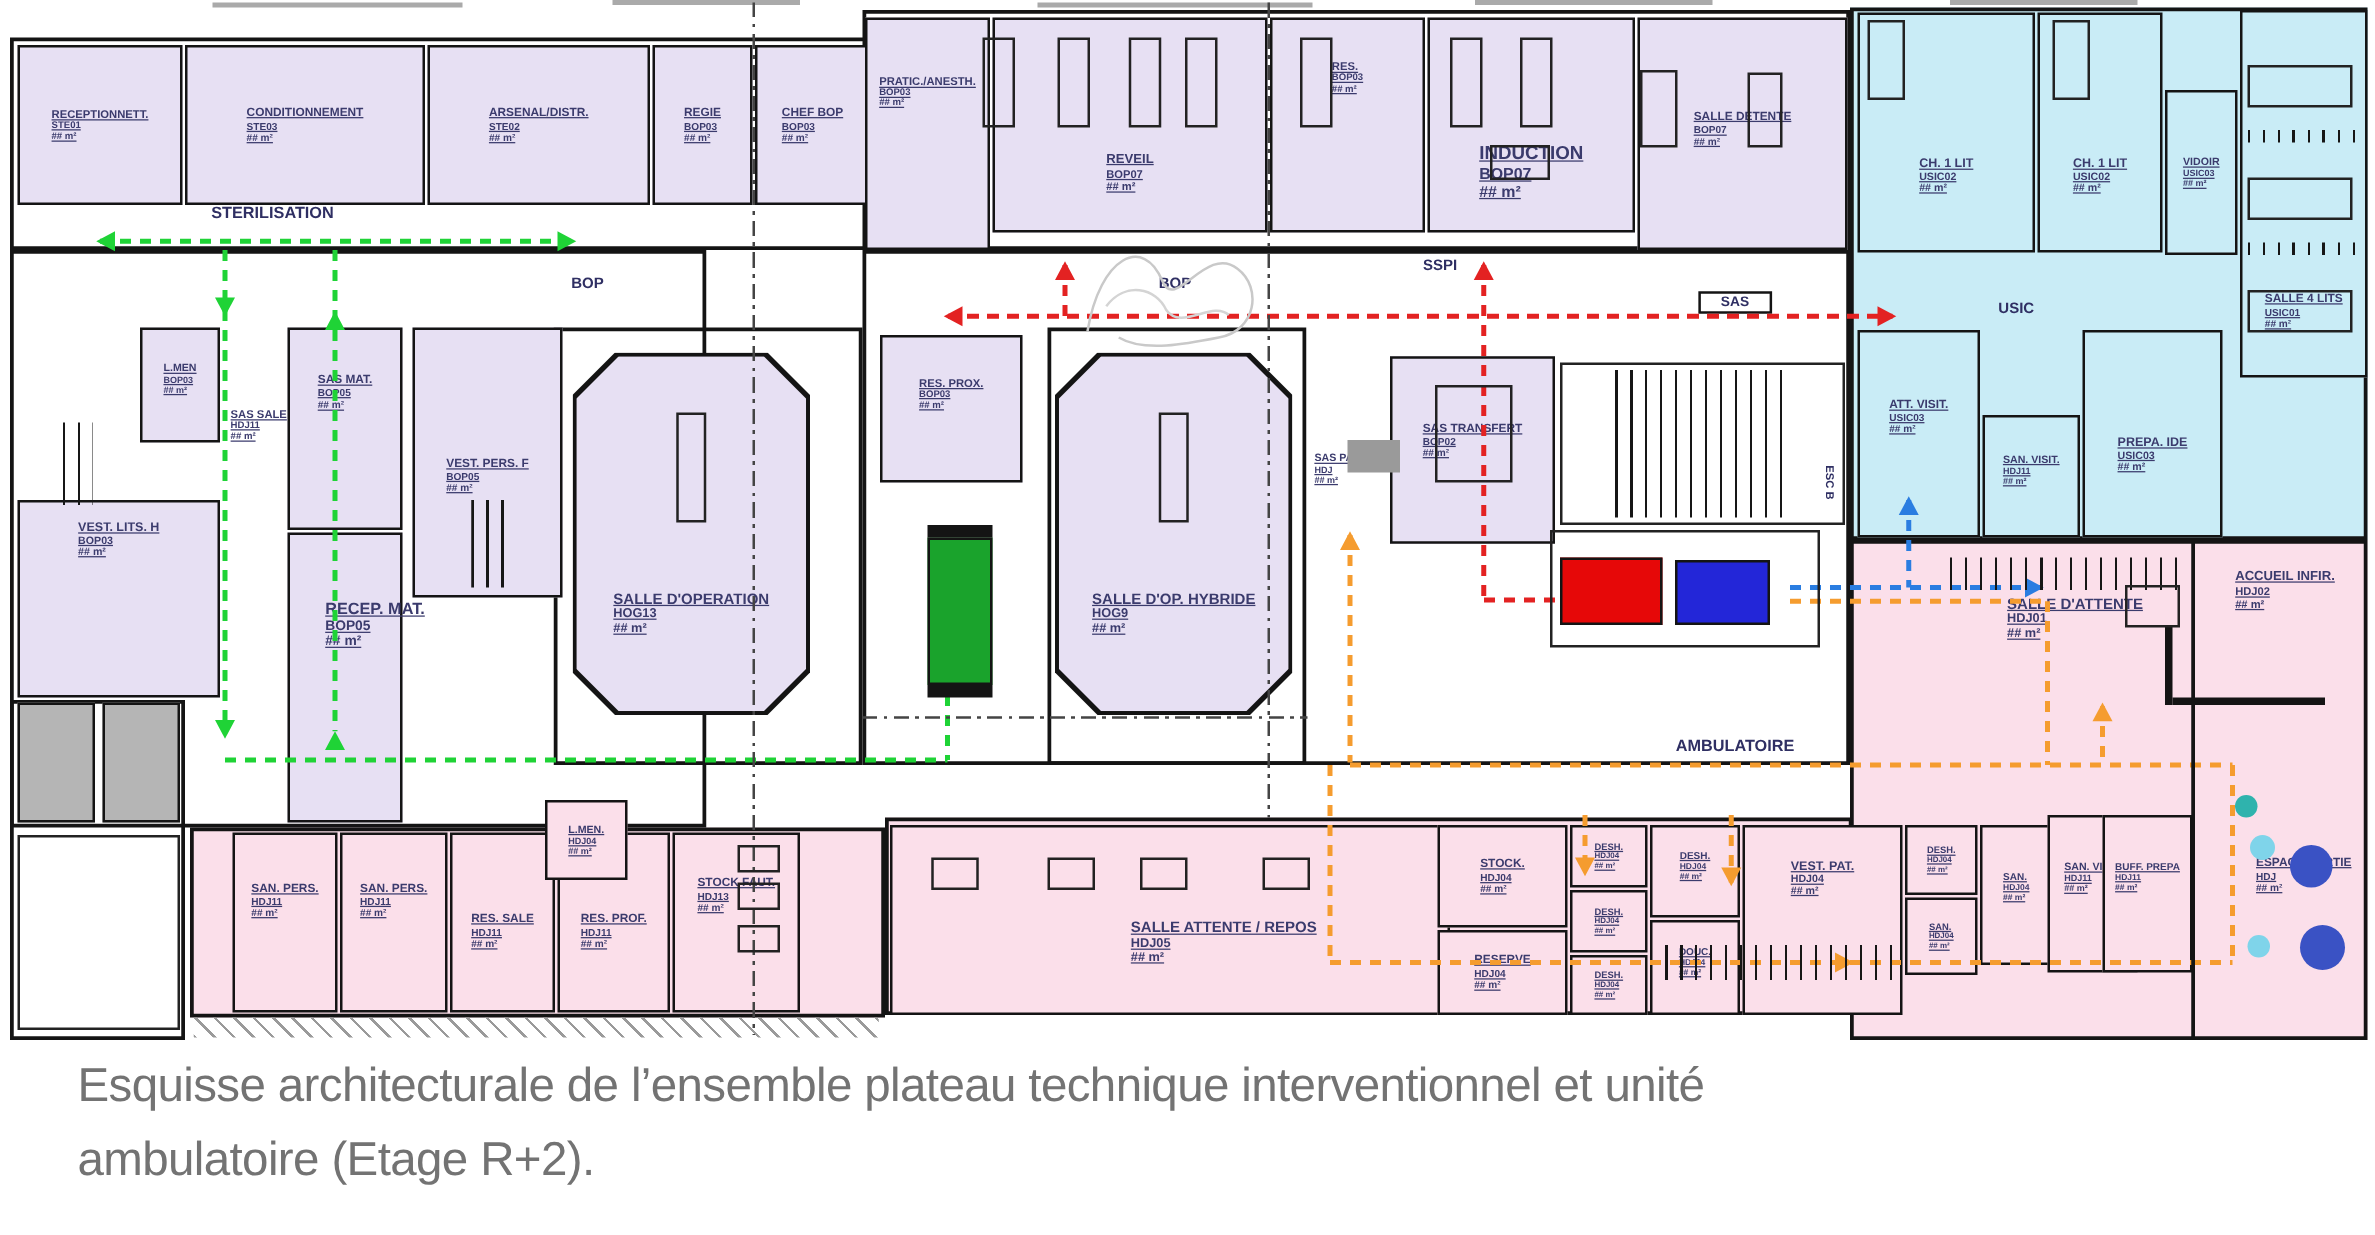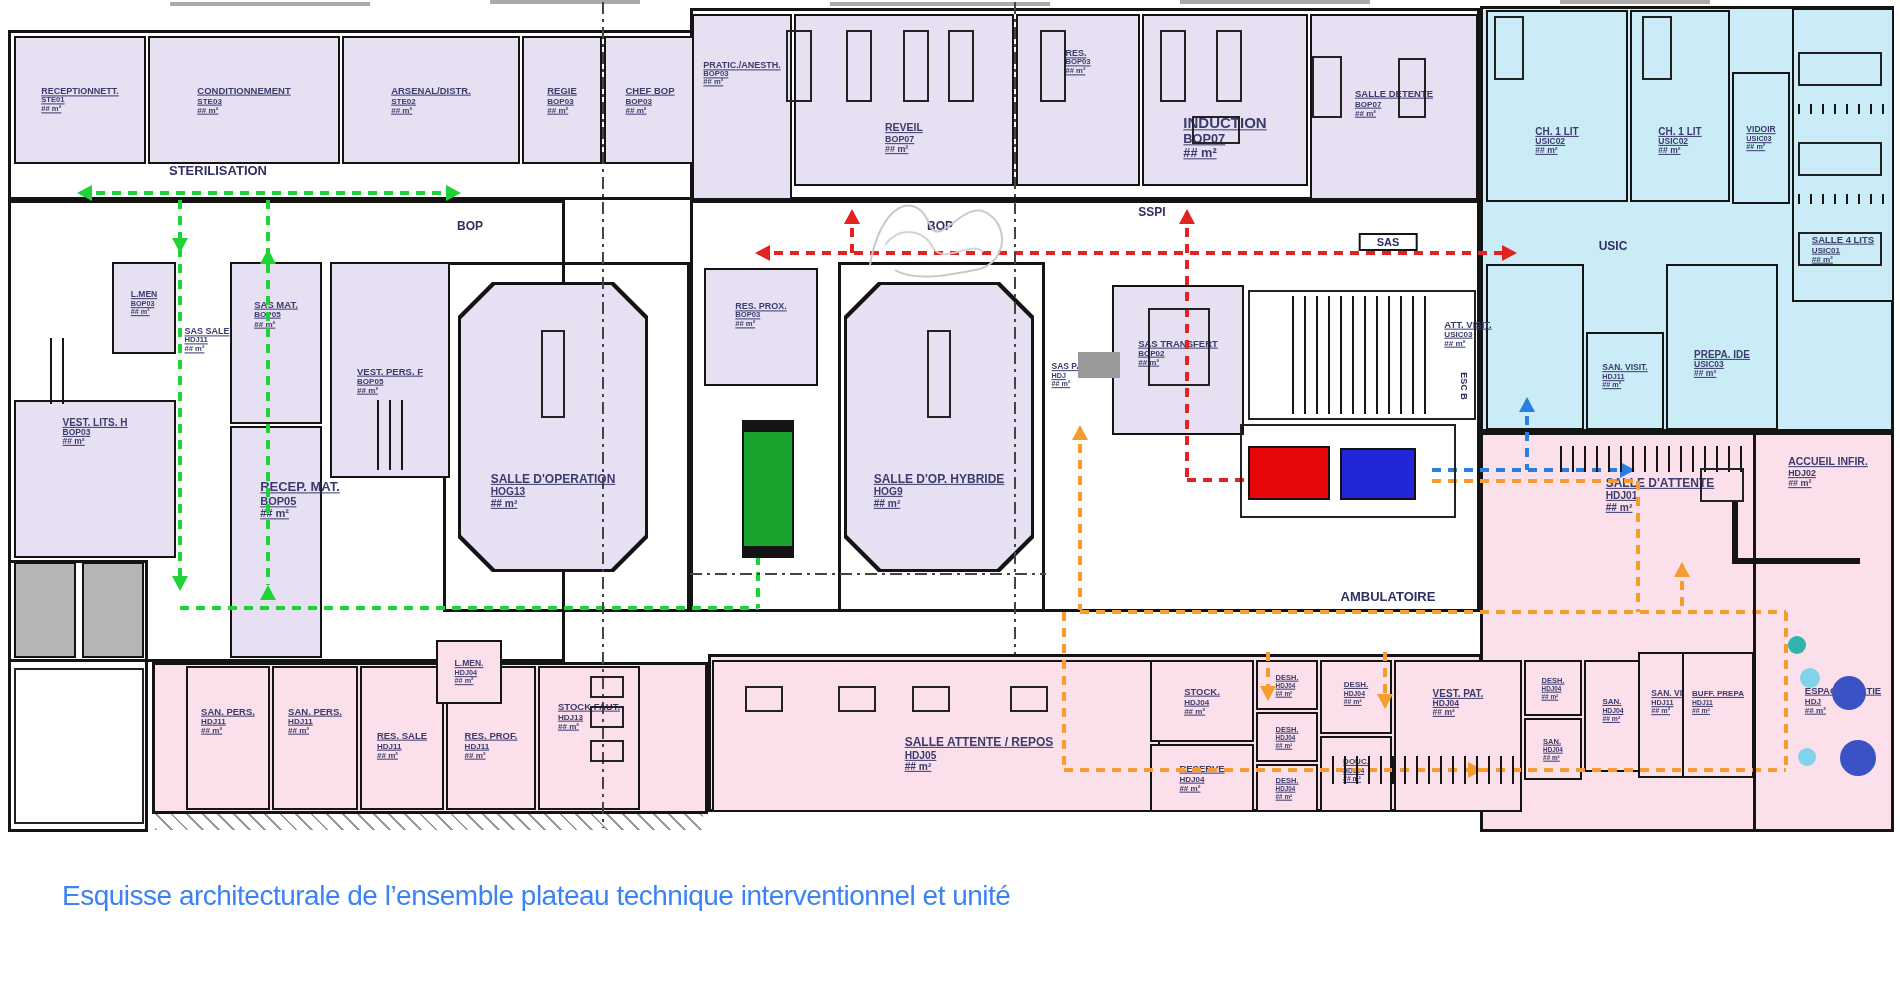--- a/index.html
+++ b/index.html
@@ -23,22 +23,22 @@
   .dec{position:absolute;box-sizing:border-box;}
   .dec.rect-outline{border:2px solid #222;background:transparent;}
   .dec.rect-fill{border:none;}
   .dec.stripes-v{background:repeating-linear-gradient(90deg,#161616 0 2px,transparent 2px 12px);}
   .dec.hatch{background:repeating-linear-gradient(45deg,#9a9a9a 0 2px,transparent 2px 11px);}
   .dec.circle{border-radius:50%;}
   .dec.dashdot-v{background:repeating-linear-gradient(180deg,#444 0 12px,transparent 12px 17px,#444 17px 20px,transparent 20px 25px);}
   .dec.dashdot-h{background:repeating-linear-gradient(90deg,#444 0 12px,transparent 12px 17px,#444 17px 20px,transparent 20px 25px);}
   .oct-outer{position:absolute;background:#141414;}
   .oct-inner{position:absolute;background:#e7e0f3;}
-  #caption{position:absolute;left:62px;top:840px;width:1700px;color:#3b82f6;
-           font-size:28px;line-height:1.55;letter-spacing:-0.5px;margin-top:34px;}
+  #caption{position:absolute;left:62px;top:840px;width:1700px;color:#737373;
+           font-size:38px;line-height:1.55;letter-spacing:-0.5px;}
 </style>
 </head>
 <body>
 
 <div id="plan">
     <div class="zone fill-cyan" style="left: 1480px; top: 6px; width: 414px; height: 426px;"></div>
     <div class="zone fill-pink" style="left: 1480px; top: 432px; width: 414px; height: 400px;"></div>
     <div class="zone fill-pink" style="left: 708px; top: 654px; width: 774px; height: 158px;"></div>
     <div class="zone fill-pink" style="left: 152px; top: 662px; width: 556px; height: 152px;"></div>
     <div class="outline" style="left: 8px; top: 30px; width: 688px; height: 170px;"></div>
@@ -130,21 +130,21 @@
       <div class="code">USIC03</div>
       <div class="area">## m²</div>
     </div>
     <div class="room fill-cyan" style="left: 1792px; top: 8px; width: 102px; height: 294px;"></div>
     <div class="rlabel" style="left: 1843px; top: 249.08px; font-size: 9.5px;">
       <div class="nm">SALLE 4 LITS</div>
       <div class="code">USIC01</div>
       <div class="area">## m²</div>
     </div>
     <div class="room fill-cyan" style="left: 1486px; top: 264px; width: 98px; height: 166px;"></div>
-    <div class="rlabel" style="left: 1468px; top: 333.72px; font-size: 9.5px;">
+    <div class="rlabel" style="left: 1535px; top: 333.72px; font-size: 9.5px;">
       <div class="nm">ATT. VISIT.</div>
       <div class="code">USIC03</div>
       <div class="area">## m²</div>
     </div>
     <div class="room fill-cyan" style="left: 1586px; top: 332px; width: 78px; height: 98px;"></div>
     <div class="rlabel" style="left: 1625px; top: 376.1px; font-size: 8.5px;">
       <div class="nm">SAN. VISIT.</div>
       <div class="code">HDJ11</div>
       <div class="area">## m²</div>
     </div>
@@ -459,18 +459,19 @@
     <div class="dec rect-outline" style="left: 1700px; top: 468px; width: 44px; height: 34px;"></div>
     <div class="dec circle" style="left: 1832px; top: 676px; width: 34px; height: 34px; background: rgb(58, 82, 196);"></div>
     <div class="dec circle" style="left: 1840px; top: 740px; width: 36px; height: 36px; background: rgb(58, 82, 196);"></div>
     <div class="dec circle" style="left: 1800px; top: 668px; width: 20px; height: 20px; background: rgb(127, 212, 234);"></div>
     <div class="dec circle" style="left: 1798px; top: 748px; width: 18px; height: 18px; background: rgb(127, 212, 234);"></div>
     <div class="dec circle" style="left: 1788px; top: 636px; width: 18px; height: 18px; background: rgb(47, 179, 173);"></div>
   </div>
 
 <div id="caption">
   <div>Esquisse architecturale de l’ensemble plateau technique interventionnel et unité</div>
+  <div>ambulatoire (Etage R+2).</div>
 </div>
 
 <svg style="position:absolute;left:855px;top:170px;pointer-events:none" width="175" height="125">
   <path d="M15,95 C25,35 60,18 75,55 C85,80 110,25 135,45 C155,60 150,95 120,100 C95,105 60,112 40,100" fill="none" stroke="#c9c9c9" stroke-width="2"></path>
   <path d="M30,75 C45,55 70,60 78,78 C90,95 115,70 128,82" fill="none" stroke="#d4d4d4" stroke-width="2"></path>
 </svg>
 
 </body></html>

